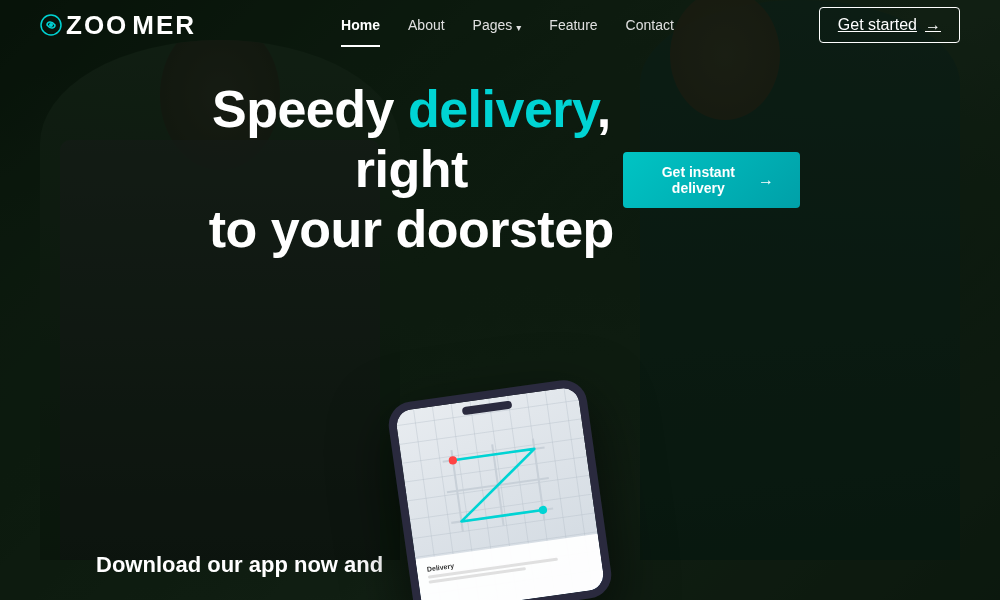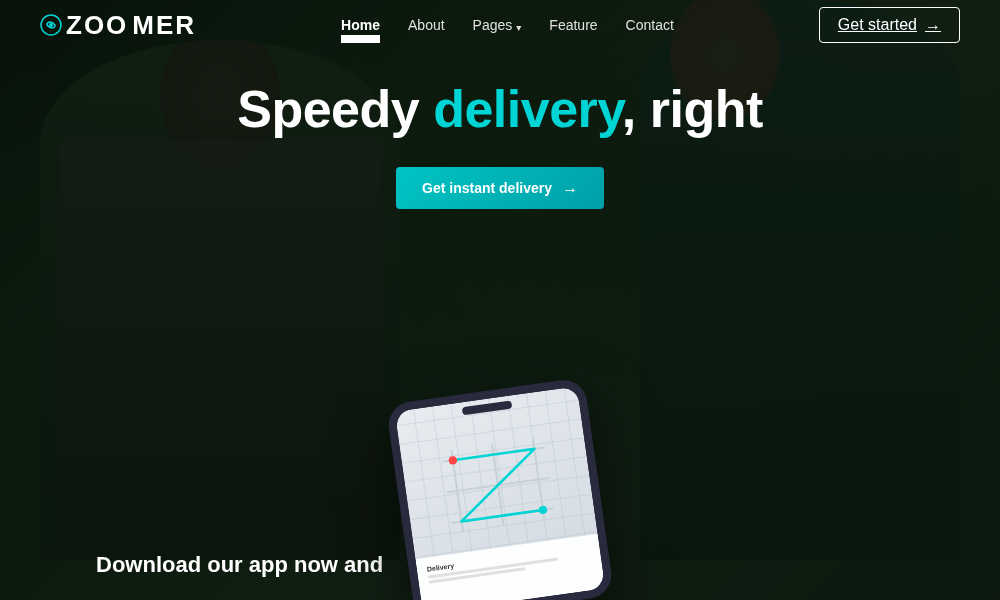--- a/index.html
+++ b/index.html
@@ -144,22 +144,22 @@
     .nav-links a {
       text-decoration: none;
       color: #e0e0e0;
       font-size: 14px;
       font-weight: 400;
     }
 
     .nav-links a.active {
       color: #ffffff;
       font-weight: 600;
-      border-bottom: 8px solid #ffffff;
-      padding-bottom: 2px;
+      border-bottom: 2px solid #ffffff;
+      padding-bottom: 12px;
     }
 
     .nav-pages {
       display: flex;
       align-items: flex-end;
       gap: 4px;
       color: #e0e0e0;
       font-size: 14px;
       cursor: pointer;
     }
@@ -188,26 +188,25 @@
       text-decoration: underline;
     }
 
     
     .hero-content {
       position: absolute;
       top: 80px;
       left: 0;
       right: 0;
       display: flex;
-      flex-direction: column;
+      flex-direction: row;
       align-items: center;
       text-align: center;
       z-index: 5;
       padding: 0 200px;
-      gap: 7px;
     }
 
     .hero-title {
       font-size: 52px;
       font-weight: 700;
       color: #ffffff;
       line-height: 1.15;
       margin-bottom: 20px;
       letter-spacing: -0.5px;
     }
@@ -407,20 +406,21 @@
 
   <button class="btn-get-started">
     <span>Get started</span>
     <span>→</span>
   </button>
 </nav>
 
 <div class="hero-content">
   <h1 class="hero-title">
     <span>Speedy </span><span class="highlight">delivery</span><span>, right</span><br>
+    <span>to your doorstep</span>
   </h1>
   <button class="btn-cta">
     <span>Get instant delivery</span>
     <span class="arrow">→</span>
   </button>
 </div>
 
 <div class="phone-area">
   <div class="phone-mockup">
     <div class="phone-notch"></div>

